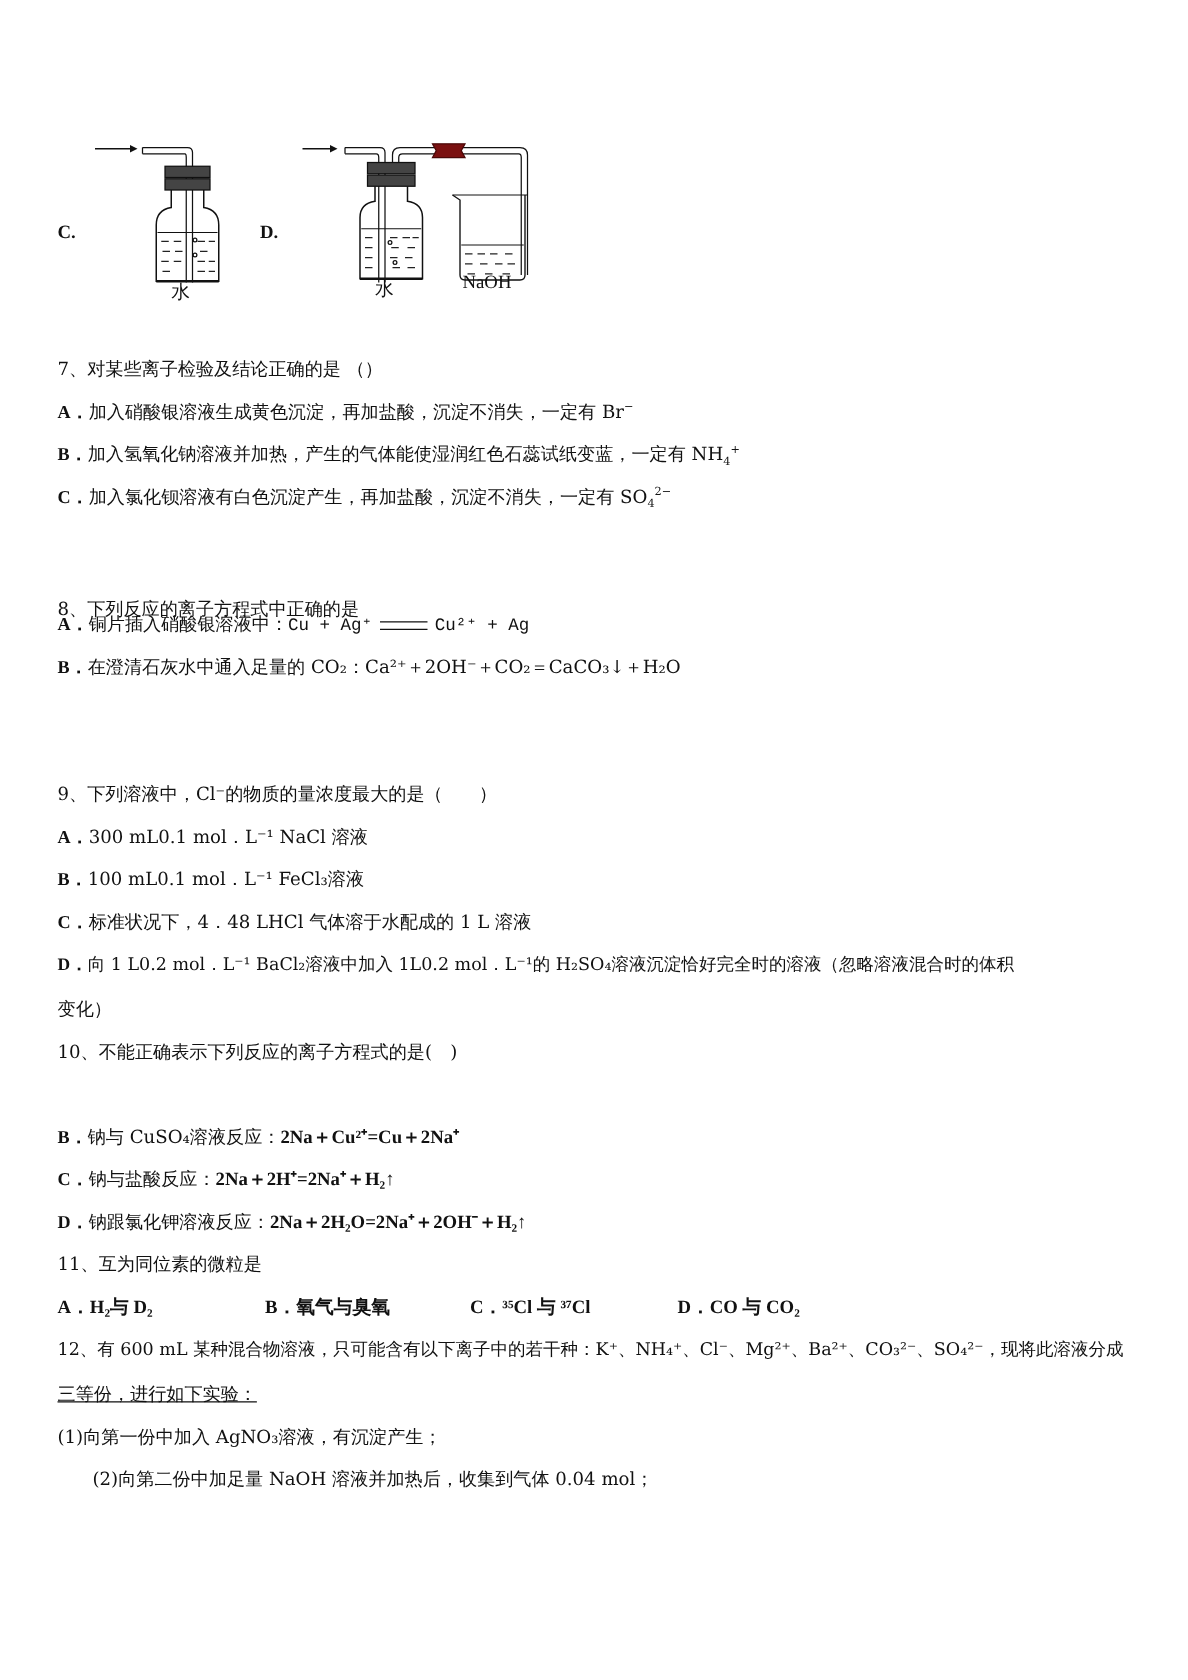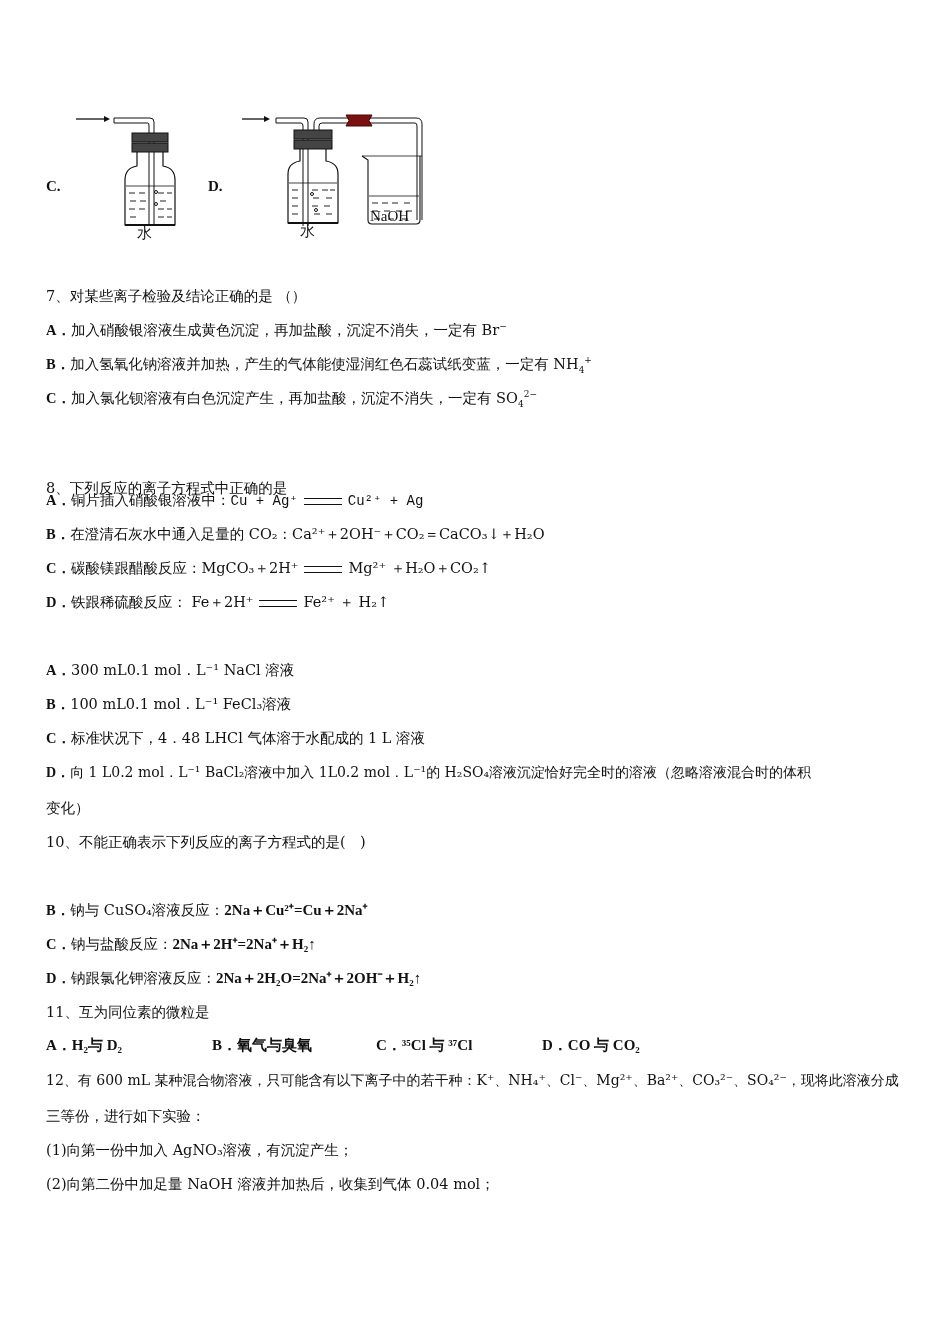--- a/index.html
+++ b/index.html
@@ -109,47 +109,42 @@
       <line x1="134" y1="103" x2="140" y2="103"></line>
         <line x1="146" y1="103" x2="152" y2="103"></line>
         <line x1="158" y1="103" x2="164" y2="103"></line>
         <line x1="168" y1="103" x2="174" y2="103"></line>
       <line x1="136" y1="111" x2="142" y2="111"></line>
         <line x1="150" y1="111" x2="156" y2="111"></line>
         <line x1="164" y1="111" x2="170" y2="111"></line>
     </g>
   </svg>
   <span class="cap" style="left:300px;top:222px;">水</span>
-  <span class="cap" style="left:370px;top:208px;">NaOH</span>
+  <span class="cap" style="left:370px;top:218px;">NaOH</span>
 
   <div class="line" style="top:286px;">7、对某些离子检验及结论正确的是 （）</div>
   <div class="line" style="top:320px;">
     <span class="opt">A．</span><span>加入硝酸银溶液生成黄色沉淀，再加盐酸，沉淀不消失，一定有 Br</span><sup>−</sup>
   </div>
   <div class="line" style="top:354px;">
     <span class="opt">B．</span><span>加入氢氧化钠溶液并加热，产生的气体能使湿润红色石蕊试纸变蓝，一定有 NH</span><sub>4</sub><sup>+</sup>
   </div>
   <div class="line" style="top:388px;">
     <span class="opt">C．</span><span>加入氯化钡溶液有白色沉淀产生，再加盐酸，沉淀不消失，一定有 SO</span><sub>4</sub><sup>2−</sup>
   </div>
 
   <div class="line" style="top:456px;margin-top:22px;">8、下列反应的离子方程式中正确的是</div>
   <div class="line" style="top:490px;">
     <span class="opt">A．</span><span>铜片插入硝酸银溶液中：</span><span class="mono">Cu + Ag⁺</span><span class="eqsign"></span><span class="mono">Cu²⁺ + Ag</span>
   </div>
   <div class="line" style="top:524px;">
     <span class="opt">B．</span><span>在澄清石灰水中通入足量的 CO₂：</span><span>Ca²⁺＋2OH⁻＋CO₂＝CaCO₃↓＋H₂O</span>
   </div>
-  <div class="line" style="top:558px;">
-    <span class="opt">C．</span><span>碳酸镁跟醋酸反应：</span><span>MgCO₃＋2H⁺</span><span class="eqsign"></span><span>Mg²⁺ ＋H₂O＋CO₂↑</span>
-  </div>
-  <div class="line" style="top:592px;">
-    <span class="opt">D．</span><span>铁跟稀硫酸反应：</span>&nbsp;<span>Fe＋2H⁺</span><span class="eqsign"></span><span>Fe²⁺ ＋ H₂↑</span>
-  </div>
 
+  <div class="line" style="top:626px;">9、下列溶液中，Cl⁻的物质的量浓度最大的是（　　）</div>
   <div class="line" style="top:660px;">
     <span class="opt">A．</span><span>300 mL0.1 mol．L⁻¹ NaCl 溶液</span>
   </div>
   <div class="line" style="top:694px;">
     <span class="opt">B．</span><span>100 mL0.1 mol．L⁻¹ FeCl₃溶液</span>
   </div>
   <div class="line" style="top:728px;">
     <span class="opt">C．</span><span>标准状况下，4．48 LHCl 气体溶于水配成的 1 L 溶液</span>
   </div>
   <div class="line" style="top:762px;font-size:14px;">
@@ -170,17 +165,17 @@
 
   <div class="line" style="top:1002px;">11、互为同位素的微粒是</div>
   <div class="row11" style="position:absolute;top:1036px;left:0;width:936px;height:22px;">
     <span class="item" style="left:46px;"><span>A．</span><span>H₂与 D₂</span></span>
     <span class="item" style="left:212px;"><span>B．</span><span>氧气与臭氧</span></span>
     <span class="item" style="left:376px;"><span>C．</span><span>³⁵Cl 与 ³⁷Cl</span></span>
     <span class="item" style="left:542px;"><span>D．</span><span>CO 与 CO₂</span></span>
   </div>
 
   <div class="line" style="top:1070px;font-size:14px;">12、有 600 mL 某种混合物溶液，只可能含有以下离子中的若干种：K⁺、NH₄⁺、Cl⁻、Mg²⁺、Ba²⁺、CO₃²⁻、SO₄²⁻，现将此溶液分成</div>
-  <div class="line" style="top:1106px;">三等份，进行如下实验：</div>
+  <div class="line" style="top:1106px;text-decoration:underline;">三等份，进行如下实验：</div>
   <div class="line" style="top:1140px;">(1)向第一份中加入 AgNO₃溶液，有沉淀产生；</div>
-  <div class="line" style="top:1174px;">(2)向第二份中加足量 NaOH 溶液并加热后，收集到气体 0.04 mol；</div>
+  <div class="line" style="top:1174px;margin-left:28px;">(2)向第二份中加足量 NaOH 溶液并加热后，收集到气体 0.04 mol；</div>
 
 </div>
 
 </body></html>

